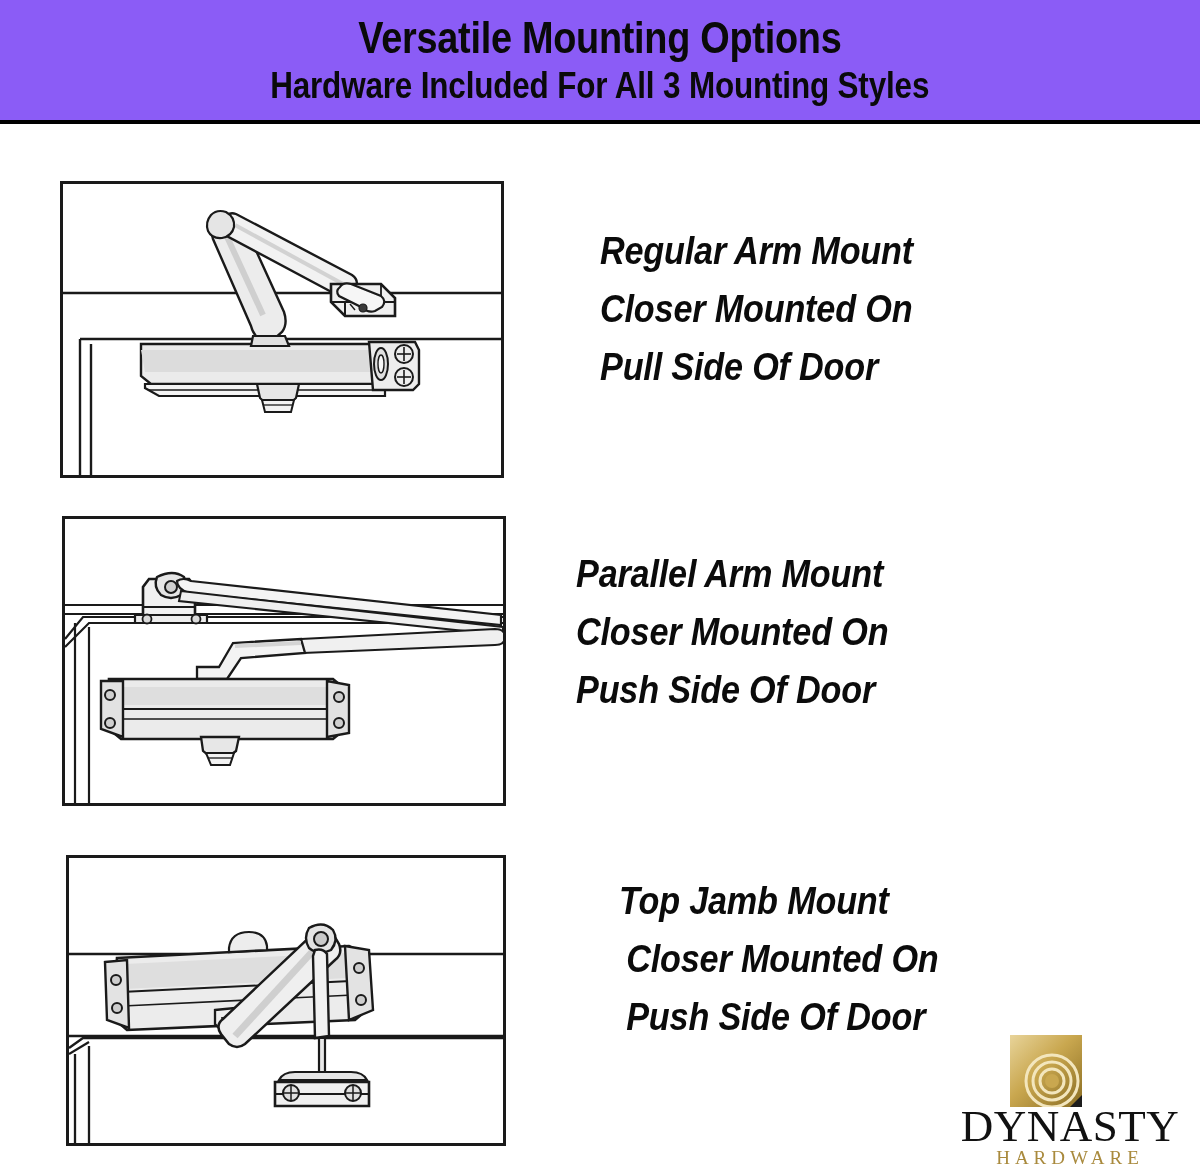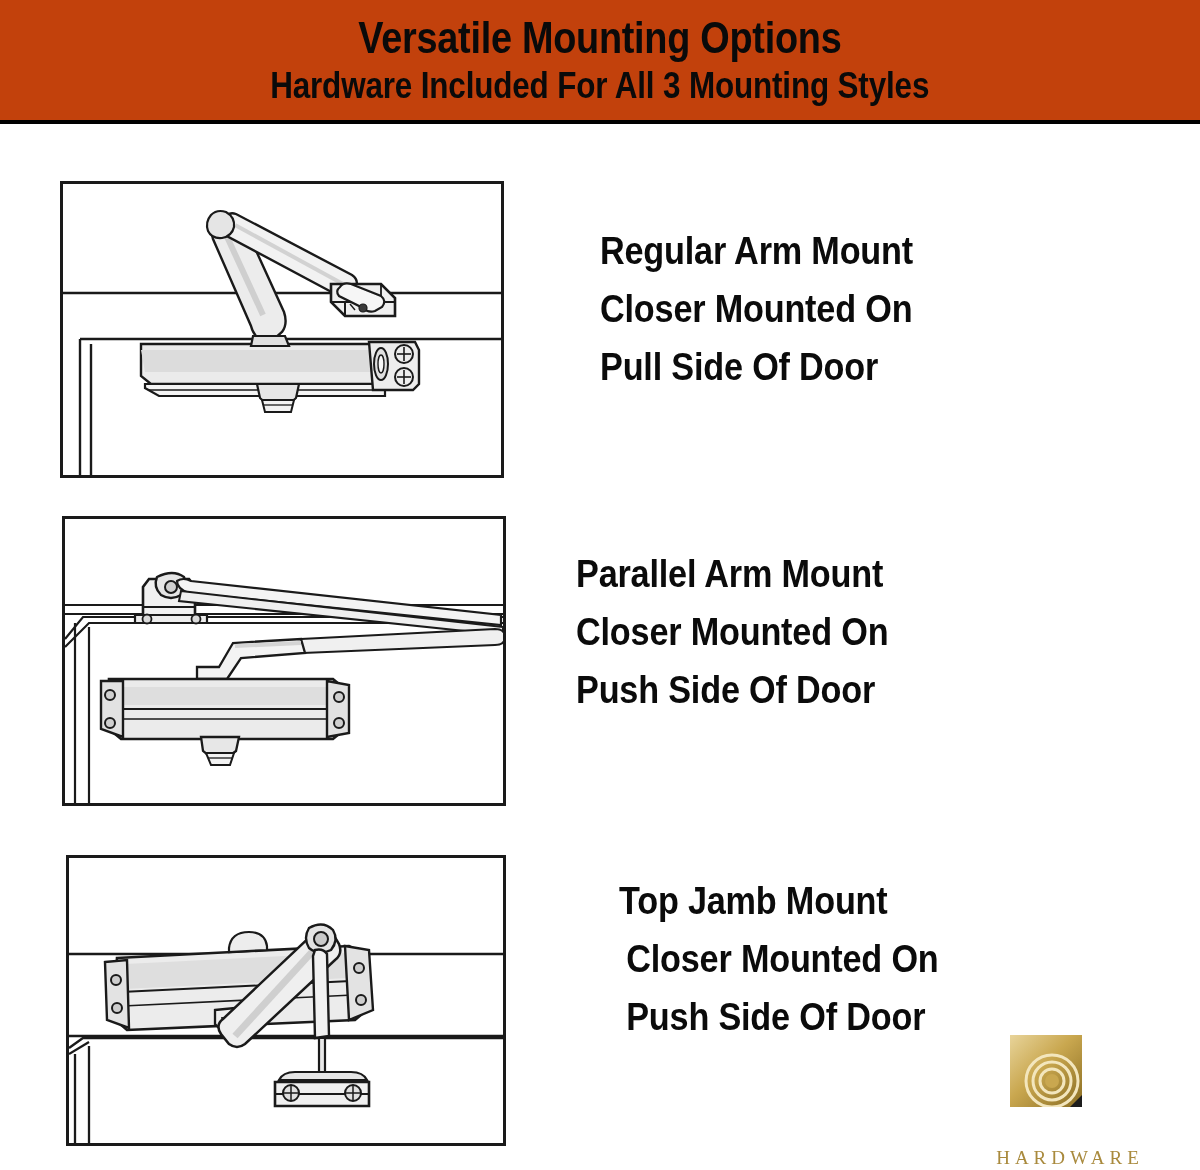--- a/index.html
+++ b/index.html
@@ -14,21 +14,21 @@
     overflow: hidden;
     position: relative;
   }
 
   
   .banner {
     position: absolute;
     left: 0; top: 0;
     width: 1200px;
     height: 124px;
-    background: #c2410c;
+    background: #8b5cf6;
     border-bottom: 4px solid #000000;
     box-sizing: border-box;
     display: flex;
     flex-direction: column;
     align-items: center;
     justify-content: center;
     overflow: hidden;
   }
   .banner-title {
     color: #0a0a0a;
@@ -60,20 +60,21 @@
     position: absolute;
     background: #fff;
     border: 3px solid #1a1a1a;
     box-sizing: border-box;
   }
   .panel svg { display: block; }
 
   .textblock {
     position: absolute;
     color: #000000;
+    font-style: italic;
   }
   .textline {
     font-family: "Liberation Sans", sans-serif;
     font-weight: bold;
     font-size: 38px;
     line-height: 58px;
     letter-spacing: -0.2px;
     color: #0b0b0b;
     white-space: nowrap;
     transform: scaleX(0.90);
@@ -337,14 +338,15 @@
       <rect x="0" y="0" width="72" height="72" fill="url(#goldgrad)"></rect>
       <path d="M60 72 L72 72 L72 60 Z" fill="#1c1c1c"></path>
       <g fill="none" stroke="#f3e6bd" stroke-width="3">
         <circle cx="42" cy="46" r="26"></circle>
         <circle cx="42" cy="46" r="19"></circle>
         <circle cx="42" cy="46" r="12"></circle>
       </g>
       <circle cx="42" cy="46" r="7" fill="#c9a74f"></circle>
     </svg>
   </div>
+  <div class="logo-wordmark">DYNASTY</div>
   <div class="logo-sub">HARDWARE</div>
 </div>
 
 </body></html>

